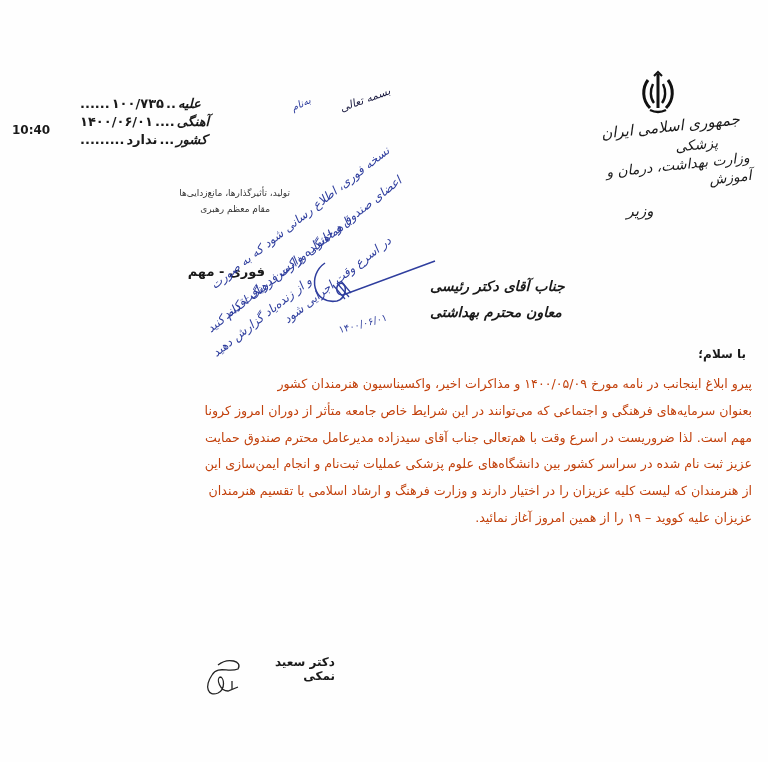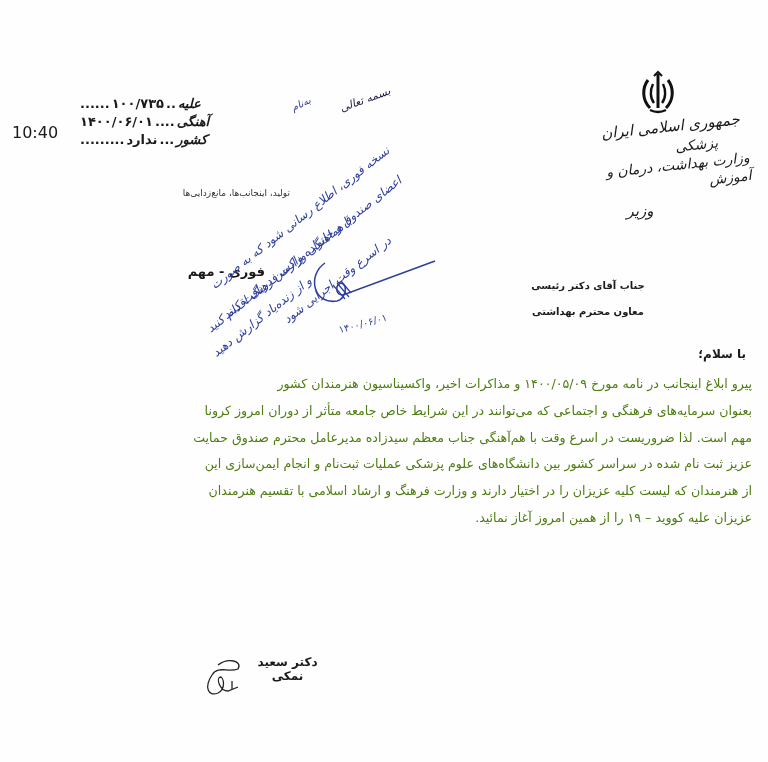--- a/index.html
+++ b/index.html
@@ -14,38 +14,38 @@
     
     .emblem { left: 640px; top: 70px; width: 36px; height: 48px; }
     .country { left: 590px; top: 118px; width: 150px; text-align: right; font-family: "DejaVu Serif", serif; font-style: italic; font-size: 15px; transform: rotate(-6deg); }
     .ministry { left: 560px; top: 140px; width: 190px; text-align: right; font-family: "DejaVu Serif", serif; font-style: italic; font-size: 14px; line-height: 18px; transform: rotate(-6deg); }
     .ministerTitle { left: 610px; top: 202px; width: 60px; text-align: center; font-family: "DejaVu Serif", serif; font-style: italic; font-weight: normal; font-size: 15px; }
 
     
     .meta { left: 80px; top: 95px; width: 205px; font-size: 13px; line-height: 18px; font-weight: bold; }
     .meta .row { display: flex; justify-content: flex-end; gap: 2px; white-space: nowrap; }
     .meta .lbl { font-family: "DejaVu Serif", serif; font-style: italic; }
-    .time { left: 12px; top: 123px; font-size: 16px; font-weight: normal; }
+    .time { left: 12px; top: 123px; font-size: 12px; font-weight: bold; }
     .slogan { left: 85px; top: 185px; width: 205px; text-align: right; font-size: 9px; line-height: 16px; color: #333; }
     .urgency { left: 165px; top: 248px; width: 100px; text-align: right; font-size: 13px; font-weight: bold; margin-top: 16px; }
 
     
     .hand { left: 120px; top: 82px; width: 290px; height: 235px; color: #2f3e9e; font-family: "DejaVu Serif", serif; font-style: italic; }
     .hand .l { position: absolute; white-space: nowrap; font-size: 12px; transform-origin: right center; }
 
     
-    .addr { left: 430px; top: 273px; width: 316px; text-align: center; font-weight: bold; font-size: 10px; line-height: 26px; }
+    .addr { left: 430px; top: 273px; width: 316px; text-align: left; font-weight: bold; font-size: 14px; line-height: 26px; font-style: italic; }
     .greet { left: 560px; top: 347px; width: 186px; font-weight: bold; font-size: 12px; }
 
     
-    .body { left: 66px; top: 371px; width: 686px; text-align: justify; text-align-last: right; font-size: 12.6px; line-height: 26.8px; color: #4d7c0f; }
+    .body { left: 66px; top: 371px; width: 686px; text-align: justify; text-align-last: right; font-size: 12.6px; line-height: 26.8px; color: #c2410c; }
     .body p { margin: 0; white-space: nowrap; text-align: right; }
 
     
-    .signer { left: 240px; top: 655px; width: 95px; text-align: center; font-weight: bold; font-size: 12px; }
+    .signer { left: 240px; top: 655px; width: 95px; text-align: right; font-weight: bold; font-size: 12px; }
     .sig { left: 198px; top: 655px; width: 70px; height: 45px; }
   </style>
 </head>
 <body>
 
 <div class="page">
 
   <svg class="abs emblem" viewBox="0 0 36 48">
     <path d="M8 10 C2 18 2 30 10 38" fill="none" stroke="#111" stroke-width="3"></path>
     <path d="M28 10 C34 18 34 30 26 38" fill="none" stroke="#111" stroke-width="3"></path>
@@ -78,21 +78,22 @@
     <div class="row">
       <span class="lbl">کشور</span>
         <span>...</span>
       <span>ندارد</span>
         <span>.........</span>
     </div>
   </div>
   <div class="abs time">10:40</div>
 
   <div class="abs slogan rtl">
-    <div>تولید، اینجانب‌ها، مانع‌زدایی‌ها</div>
+    <div>تولید، تأثیرگذار‌ها، مانع‌زدایی‌ها</div>
+    <div style="padding-right:20px">مقام معظم رهبری</div>
   </div>
 
   <div class="abs urgency rtl">فوری - مهم</div>
 
   <div class="abs hand rtl">
     <div class="l" style="right:20px;top:2px;transform:rotate(-20deg);font-size:11px;color:#1a1a40">بسمه تعالی</div>
     <div class="l" style="right:100px;top:12px;transform:rotate(-25deg);font-size:10px">به‌نام</div>
     <div class="l" style="right:22px;top:60px;transform:rotate(-38deg)">نسخه فوری، اطلاع رسانی شود که به صورت</div>
     <div class="l" style="right:10px;top:90px;transform:rotate(-38deg)">اعضای صندوق و خانواده واکسن دریافت کنند</div>
     <div class="l" style="right:60px;top:130px;transform:rotate(-38deg)">با هماهنگی وزارت فرهنگ اقدام کنید</div>
@@ -108,21 +109,21 @@
 
   <div class="abs addr rtl">
     <div>جناب آقای دکتر رئیسی</div>
     <div>معاون محترم بهداشتی</div>
   </div>
   <div class="abs greet rtl">با سلام؛</div>
 
   <div class="abs body rtl">
     <p>پیرو ابلاغ اینجانب در نامه مورخ ۱۴۰۰/۰۵/۰۹ و مذاکرات اخیر، واکسیناسیون هنرمندان کشور</p>
     <p>بعنوان سرمایه‌های فرهنگی و اجتماعی که می‌توانند در این شرایط خاص جامعه متأثر از دوران امروز کرونا</p>
-    <p>مهم است. لذا ضروریست در اسرع وقت با هم‌آهنگی جناب معظم سیدزاده مدیرعامل محترم صندوق حمایت</p>
+    <p>مهم است. لذا ضروریست در اسرع وقت با هم‌تعالی جناب آقای سیدزاده مدیرعامل محترم صندوق حمایت</p>
     <p>عزیز ثبت نام شده در سراسر کشور بین دانشگاه‌های علوم پزشکی عملیات ثبت‌نام و انجام ایمن‌سازی این</p>
     <p>از هنرمندان که لیست کلیه عزیزان را در اختیار دارند و وزارت فرهنگ و ارشاد اسلامی با تقسیم هنرمندان</p>
     <p>عزیزان علیه کووید – ۱۹ را از همین امروز آغاز نمائید.</p>
   </div>
 
   <div class="abs signer rtl">دکتر سعید نمکی</div>
   <svg class="abs sig" viewBox="0 0 70 45">
     <path d="M20 10 C30 2 45 6 40 14 C30 18 20 10 14 20 C6 32 10 42 20 38 C28 34 26 22 22 22 C18 24 22 36 30 36 L40 32" fill="none" stroke="#222" stroke-width="1.3"></path>
     <path d="M34 26 L34 34" stroke="#222" stroke-width="1.3"></path>
   </svg>

